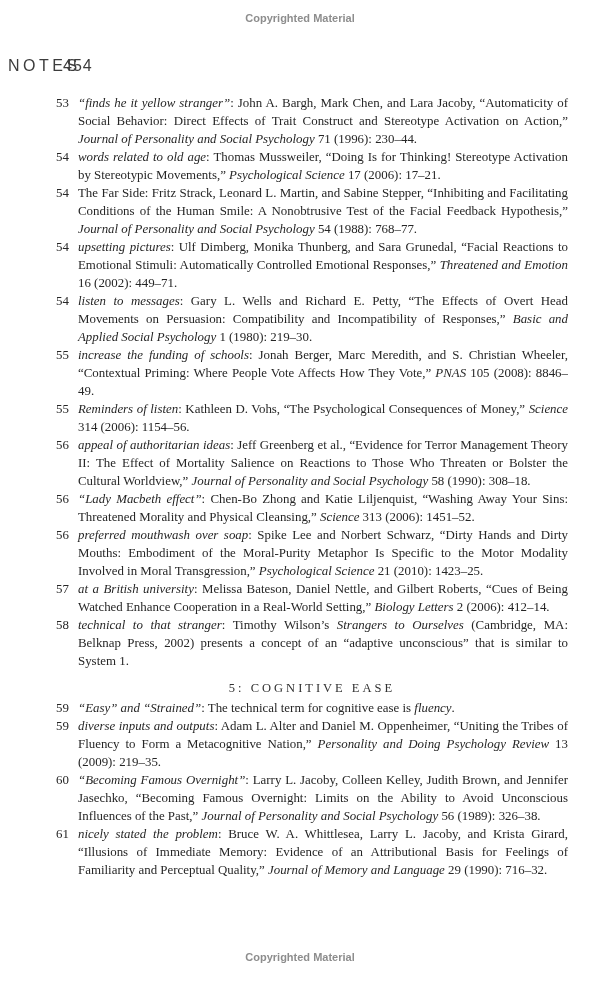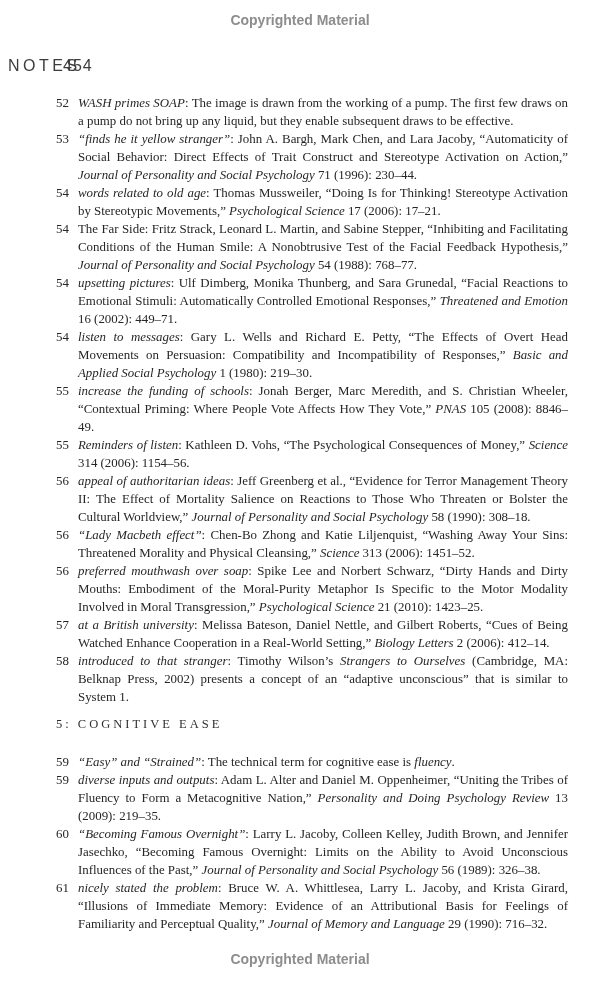--- a/index.html
+++ b/index.html
@@ -10,21 +10,21 @@
     background: #ffffff;
     font-family: "Liberation Serif", "DejaVu Serif", serif;
     color: #262626;
     overflow: hidden;
   }
   .copyright {
     position: absolute; left: 0; right: 0;
     text-align: center;
     font-family: "Liberation Sans", "DejaVu Sans", sans-serif;
     font-weight: bold;
-    font-size: 14px;
+    font-size: 11px;
     color: #8d8d8d;
   }
   .copyright.top { top: 12px; }
   .copyright.bottom { top: 951px; }
   .pagehead {
     position: absolute; top: 57px; left: 8px; right: 0; height: 16px;
     font-family: "Liberation Sans", "DejaVu Sans", sans-serif;
     font-size: 16px;
     color: #3c3c3c;
   }
@@ -35,42 +35,39 @@
     top: 94px; left: 56px;
     width: 512px;
     font-size: 12.9px;
     line-height: 18px;
   }
   .note { display: flex; }
   .num { flex: 0 0 16px; padding-right: 6px; white-space: nowrap; }
   .ntext { flex: 1; text-align: justify; }
   .it { font-style: italic; }
   .section-heading {
+    text-align: center;
     letter-spacing: 3px;
-    margin: 9px 0 20px 0;
+    margin: 9px 0 2px 0;
     font-size: 12.5px;
     color: #303030;
   }
 </style>
 </head>
 <body>
 
 <div class="page">
   <div class="copyright top">Copyrighted Material</div>
 
   <div class="pagehead">
     <span class="pagenum">454</span>
     <span class="runhead">NOTES</span>
   </div>
 
   <div class="notes">
-      <div class="note">
-        <span class="num">52</span>
-        <span class="ntext"><span class="it">WASH primes SOAP</span><span>: The image is drawn from the working of a pump. The first few draws on a pump do not bring up any liquid, but they enable subsequent draws to be effective.</span></span>
-      </div>
       <div class="note">
         <span class="num">53</span>
         <span class="ntext"><span class="it">“finds he it yellow stranger”</span><span>: John A. Bargh, Mark Chen, and Lara Jacoby, “Automaticity of Social Behavior: Direct Effects of Trait Construct and Stereotype Activation on Action,” </span><span class="it">Journal of Personality and Social Psychology</span><span> 71 (1996): 230–44.</span></span>
       </div>
       <div class="note">
         <span class="num">54</span>
         <span class="ntext"><span class="it">words related to old age</span><span>: Thomas Mussweiler, “Doing Is for Thinking! Stereotype Activation by Stereotypic Movements,” </span><span class="it">Psychological Science</span><span> 17 (2006): 17–21.</span></span>
       </div>
       <div class="note">
         <span class="num">54</span>
@@ -103,21 +100,21 @@
       <div class="note">
         <span class="num">56</span>
         <span class="ntext"><span class="it">preferred mouthwash over soap</span><span>: Spike Lee and Norbert Schwarz, “Dirty Hands and Dirty Mouths: Embodiment of the Moral-Purity Metaphor Is Specific to the Motor Modality Involved in Moral Transgression,” </span><span class="it">Psychological Science</span><span> 21 (2010): 1423–25.</span></span>
       </div>
       <div class="note">
         <span class="num">57</span>
         <span class="ntext"><span class="it">at a British university</span><span>: Melissa Bateson, Daniel Nettle, and Gilbert Roberts, “Cues of Being Watched Enhance Cooperation in a Real-World Setting,” </span><span class="it">Biology Letters</span><span> 2 (2006): 412–14.</span></span>
       </div>
       <div class="note">
         <span class="num">58</span>
-        <span class="ntext"><span class="it">introduced to that stranger</span><span>: Timothy Wilson’s </span><span class="it">Strangers to Ourselves</span><span> (Cambridge, MA: Belknap Press, 2002) presents a concept of an “adaptive unconscious” that is similar to System 1.</span></span>
+        <span class="ntext"><span class="it">technical to that stranger</span><span>: Timothy Wilson’s </span><span class="it">Strangers to Ourselves</span><span> (Cambridge, MA: Belknap Press, 2002) presents a concept of an “adaptive unconscious” that is similar to System 1.</span></span>
       </div>
       <div class="section-heading">5: COGNITIVE EASE</div>
       <div class="note">
         <span class="num">59</span>
         <span class="ntext"><span class="it">“Easy” and “Strained”</span><span>: The technical term for cognitive ease is </span><span class="it">fluency</span><span>.</span></span>
       </div>
       <div class="note">
         <span class="num">59</span>
         <span class="ntext"><span class="it">diverse inputs and outputs</span><span>: Adam L. Alter and Daniel M. Oppenheimer, “Uniting the Tribes of Fluency to Form a Metacognitive Nation,” </span><span class="it">Personality and Doing Psychology Review</span><span> 13 (2009): 219–35.</span></span>
       </div>

